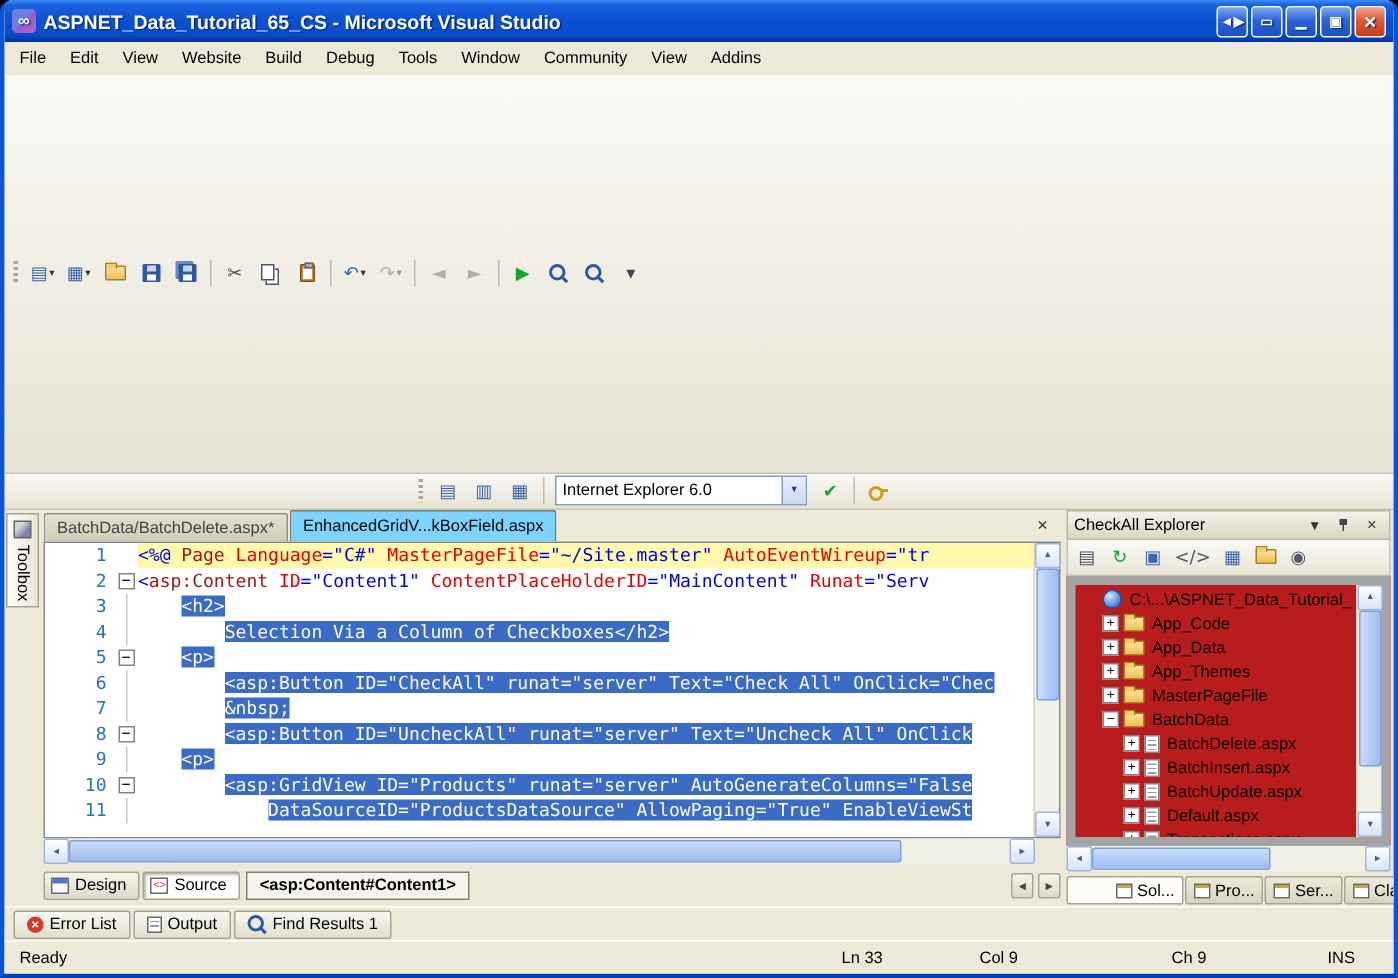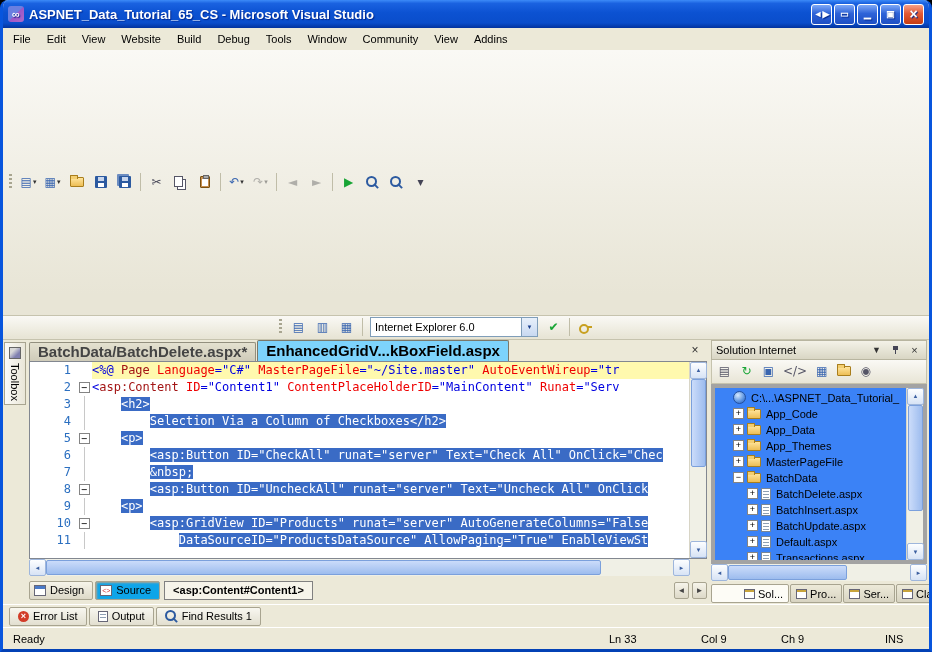--- a/index.html
+++ b/index.html
@@ -85,23 +85,23 @@
   
   .main { flex:1; display:flex; min-height:0; }
   .toolbox-strip { width:24px; flex:none; background:#ECE9D8; display:flex; flex-direction:column; align-items:center; padding-top:2px; }
   .toolbox-tab { width:22px; background:linear-gradient(90deg,#FDFCF9,#E9E6D8); border:1px solid #A8A490;
     display:flex; flex-direction:column; align-items:center; padding:4px 0; gap:4px; }
   .toolbox-icon { width:12px; height:12px; background:linear-gradient(135deg,#D8D8D8 30%,#8080B0 70%); border:1px solid #666; }
   .toolbox-label { writing-mode:vertical-rl; font-size:11px; color:#000; }
 
   .editor-col { flex:1; display:flex; flex-direction:column; min-width:0; padding:0 2px; background:#ECE9D8; }
   .etabs { height:21px; flex:none; display:flex; align-items:flex-end; }
-  .etab { height:19px; display:flex; align-items:center; padding:0 8px; font-size:15px; margin-right:1px;
+  .etab { height:19px; display:flex; align-items:center; padding:0 8px; font-size:11px; margin-right:1px;
     border:1px solid #928F7E; border-bottom:none; border-radius:2px 2px 0 0; color:#444;
-    background:linear-gradient(180deg,#E4E1D0,#CFCBB9); white-space:nowrap;font-weight:bold; }
+    background:linear-gradient(180deg,#E4E1D0,#CFCBB9); white-space:nowrap; }
   .etab.act { background:#7dd3fc; height:21px; color:#000; border-color:#7A786A; }
   .closex { margin-left:auto; margin-right:4px; align-self:center; width:16px; height:16px; font-size:12px; color:#333;
     display:flex; align-items:center; justify-content:center; }
   .ddrow { height:24px; flex:none; display:flex; align-items:center; gap:2px; padding:2px 0; }
   .ddrow .tcombo { flex:1; }
   .ddrow .bold .val { font-weight:bold; }
 
   .code-outer { flex:1; display:flex; min-height:0; background:#FFF; border:1px solid #828790; }
   .code-scroll { flex:1; overflow:hidden; min-width:0; }
   .cline { display:flex; height:17px; line-height:17px; font-family:"DejaVu Sans Mono","Liberation Mono",monospace; font-size:12px; white-space:pre; }
@@ -120,57 +120,57 @@
   .hscroll { flex:1; display:flex; background:#F0F0E6; }
   .sbtn { width:17px; height:17px; flex:none; background:linear-gradient(180deg,#FDFEFF,#D7E3F5); border:1px solid #9EB6DC;
     border-radius:2px; display:flex; align-items:center; justify-content:center; font-size:6px; color:#3B5FA0; }
   .thumb-v { width:15px; margin:0 auto; background:linear-gradient(90deg,#CBDCFA,#9DBCEE); border:1px solid #7BA0DC; border-radius:2px; }
   .thumb-h { height:15px; margin:auto 0; background:linear-gradient(180deg,#CBDCFA,#9DBCEE); border:1px solid #7BA0DC; border-radius:2px; }
   .corner { width:17px; height:17px; flex:none; background:#ECE9D8; }
 
   .viewbar { height:23px; flex:none; display:flex; align-items:center; gap:2px; padding:14px 0; }
   .vbtn { height:19px; padding:0 8px 0 4px; display:flex; align-items:center; gap:4px; font-size:11px;
     border:1px solid #A8A490; border-radius:2px; background:linear-gradient(180deg,#F6F4EA,#DDD9C8); }
-  .vbtn.pressed { background:#0ea5e9; box-shadow:inset 1px 1px 2px #A9A696; }
+  .vbtn.pressed { background:#ffffff; box-shadow:inset 1px 1px 2px #A9A696; }
   .tagbox { height:19px; display:flex; align-items:center; padding:0 8px; margin-left:2px; font-size:11px; font-weight:bold;
     border:1px solid #808080; background:#F6F4EA; white-space:nowrap; }
   .navarr { width:15px; height:17px; margin-left:auto; display:flex; align-items:center; justify-content:center; font-size:8px; color:#444;
     border:1px solid #A8A490; border-radius:2px; background:linear-gradient(180deg,#F6F4EA,#DDD9C8); }
   .navarr + .navarr { margin-left:1px; }
 
   
   .sepanel { width:220px; flex:none; display:flex; flex-direction:column; padding:0 2px; background:#ECE9D8; }
   .sehead { height:20px; flex:none; display:flex; align-items:center; gap:4px; padding:0 4px; font-size:11px;
     border:1px solid #B8B5A0; background:linear-gradient(180deg,#F4F2E8,#D9D6C4); }
   .sehead .t { flex:1; white-space:nowrap; overflow:hidden; }
   .hbtn { width:15px; height:14px; display:flex; align-items:center; justify-content:center; font-size:9px; color:#333; }
   .setoolbar { height:24px; flex:none; display:flex; align-items:center; gap:1px; padding-left:2px;
     background:linear-gradient(180deg,#FAF9F5,#E8E5D6); border:1px solid #C6C3AE; border-top:none; }
   .setoolbar .tbtn { min-width:21px; height:20px; }
-  .setree-wrap { flex:1; display:flex; min-height:0; border:4px solid #a3a3a3; background:#3b82f6; }
+  .setree-wrap { flex:1; display:flex; min-height:0; border:6px solid #a3a3a3; background:#b91c1c; }
   .setree { flex:1; min-width:0; overflow:hidden; padding-top:2px; }
   .trow { height:16px; display:flex; align-items:center; gap:3px; font-size:11px; white-space:nowrap; }
   .texp { width:11px; height:11px; flex:none; border:1px solid #848484; background:#FFF; font-size:9px; line-height:9px; text-align:center; color:#000; }
   .texp.hid { border:none; background:transparent; }
   .tlab { padding:0 2px; overflow:hidden; }
   .setabs { height:23px; flex:none; display:flex; align-items:center; gap:1px; padding-top:2px; }
   .setab { height:19px; display:flex; align-items:center; gap:3px; padding:0 5px; font-size:11px;
     border:1px solid #A8A490; border-radius:2px; background:linear-gradient(180deg,#EDEAD9,#D8D4C2); }
   .setab.act { background:#FDFCF6;padding-left:32px; }
 
   
   .dockstrip { height:23px; flex:none; display:flex; align-items:center; gap:2px; padding-left:6px; background:#ECE9D8; border-top:1px solid #FFF; }
   .dtab { height:19px; display:flex; align-items:center; gap:4px; padding:0 8px; font-size:11px;
     border:1px solid #A8A490; border-radius:2px; background:linear-gradient(180deg,#F8F7F0,#E2DFD0); }
   .statusbar { height:22px; flex:none; display:flex; align-items:center; font-size:11px; background:#ECE9D8; border-top:1px solid #FFF; }
   .st-ready { padding-left:10px; }
   .stcell { padding-left:8px; }
   .stcell.ln { margin-left:auto; width:92px; }
   .stcell.col { width:80px; }
-  .stcell.ch { width:104px; }
+  .stcell.ch { width:104px;margin-left:48px; }
   .stcell.mode { width:52px; }
 </style>
 </head>
 <body>
 
 <div class="window">
 
   <div class="titlebar">
     <div class="vs-icon">∞</div>
     <div class="title-text">ASPNET_Data_Tutorial_65_CS - Microsoft Visual Studio</div>
@@ -340,21 +340,21 @@
           <span>Source</span>
         </div>
         <div class="tagbox">&lt;asp:Content#Content1&gt;</div>
         <div class="navarr">◄</div>
         <div class="navarr">►</div>
       </div>
     </div>
 
     <div class="sepanel">
       <div class="sehead">
-        <span class="t">Solution Internet</span>
+        <span class="t">CheckAll Explorer</span>
         <span class="hbtn">▼</span>
         <span class="hbtn">
             <span class="pinic"></span>
           </span>
         <span class="hbtn" style="font-size:11px">×</span>
       </div>
       <div class="setoolbar">
           <div class="tbtn">
             <span class="ic ic-g" style="color: rgb(85, 85, 102);">▤</span>
           </div>

